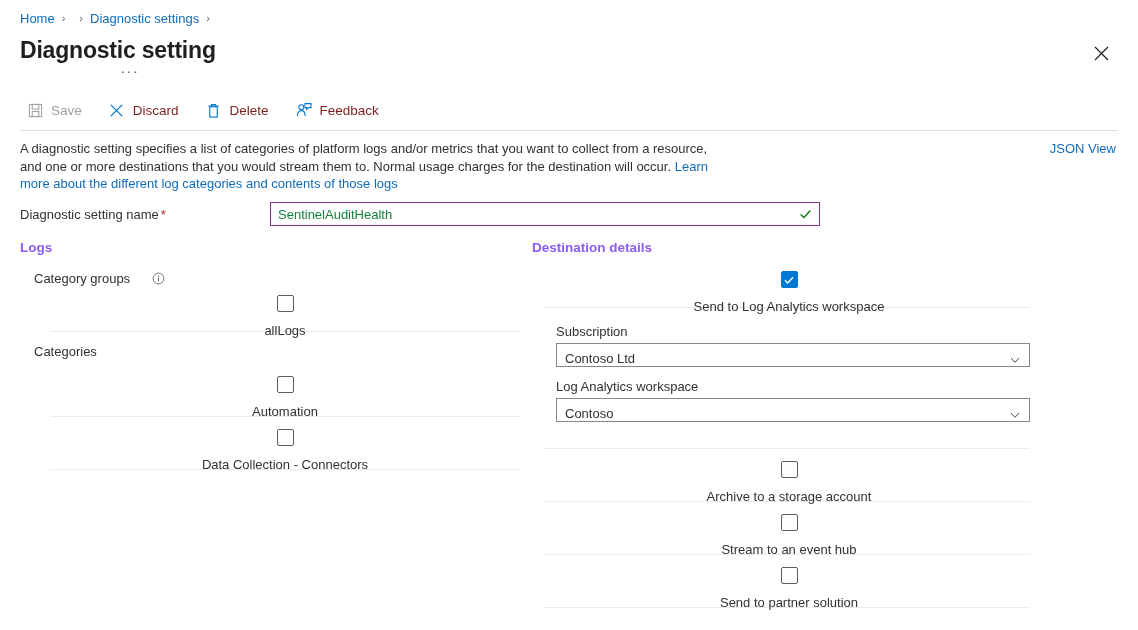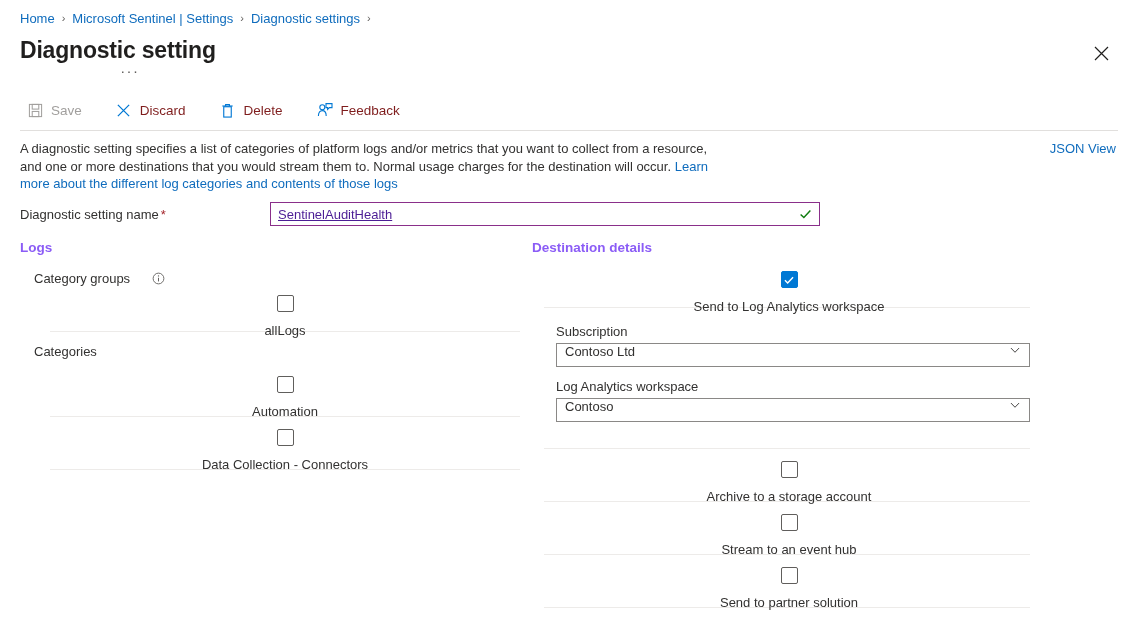--- a/index.html
+++ b/index.html
@@ -41,21 +41,21 @@
   }
   .close-btn {
     position: absolute; right: 24px; top: 40px;
     width: 26px; height: 26px; cursor: pointer;
     display:flex; align-items:center; justify-content:center;
   }
 
   
   .cmdbar {
     position: absolute; left: 20px; top: 98px;
-    display: flex; align-items: flex-end; gap: 11px;
+    display: flex; align-items: flex-end; gap: 4px;
   }
   .cmd {
     display: flex; align-items: center; gap: 7px;
     padding: 3px 10px 3px 6px; margin-right: 6px;
     font-size: 13.5px; color: #7f1d1d; cursor: pointer;
     border-radius: 2px; white-space: nowrap;
   }
   .cmd.disabled { color: #a19f9d; cursor: default; }
   .cmd .gl { display:flex; align-items:center; justify-content:center; width:18px; height:18px; }
 
@@ -80,22 +80,22 @@
   .name-label { font-size: 13px; color: #323130; width: 250px; }
   .req { color: #a4262c; margin-left: 2px; }
   .name-input-wrap {
     position: relative; width: 550px; height: 24px;
     border: 1px solid #8a2f8a; background: #fff;
     display: flex; align-items: center;
   }
   .name-input {
     border: none; outline: none; background: transparent;
     font-family: "Liberation Sans", sans-serif;
-    font-size: 13px; color: #4c1d95;
-    padding: 0 26px 0 7px; width: 100%; height: 100%; text-decoration: underline;
+    font-size: 13px; color: #15803d;
+    padding: 0 26px 0 7px; width: 100%; height: 100%;
   }
   .valid-check {
     position: absolute; right: 7px; top: 50%;
     transform: translateY(-50%);
     display:flex; align-items:center;
   }
 
   
   .col-logs { position: absolute; left: 20px; top: 240px; width: 500px; }
   .col-dest { position: absolute; left: 532px; top: 240px; width: 500px; }
@@ -131,37 +131,36 @@
   .spacer-8 { height: 8px; }
   .spacer-12 { height: 12px; }
   .spacer-16 { height: 16px; }
 
   
   .field-block { margin-left: 24px; width: 474px; }
   .field-label { font-size: 13px; color: #323130; margin-bottom: 4px; }
   .select-wrap {
     position: relative; width: 474px; height: 24px;
     border: 1px solid #8a8886; background: #fff;
-    display: flex; align-items: flex-start; cursor: pointer;
+    display: flex; align-items: flex-end; cursor: pointer;
   }
   .select-val {
     font-size: 13px; color: #323130; padding-left: 8px;
     flex: 1; white-space: nowrap; overflow: hidden;
   }
   .chev { padding-right: 8px; display:flex; align-items:center; }
 </style>
 </head>
 <body>
 
 <div class="page">
 
   <div class="breadcrumb">
     <span class="crumb">Home</span>
     <span class="crumb-sep">›</span>
-    <span class="crumb">Microsoft Sentinel | Settings</span>
     <span class="crumb-sep">›</span>
     <span class="crumb">Diagnostic settings</span>
     <span class="crumb-sep">›</span>
   </div>
 
   <div class="title-row">
     <span class="page-title">Diagnostic setting</span>
     <span class="ellipsis-btn">···</span>
   </div>
 

